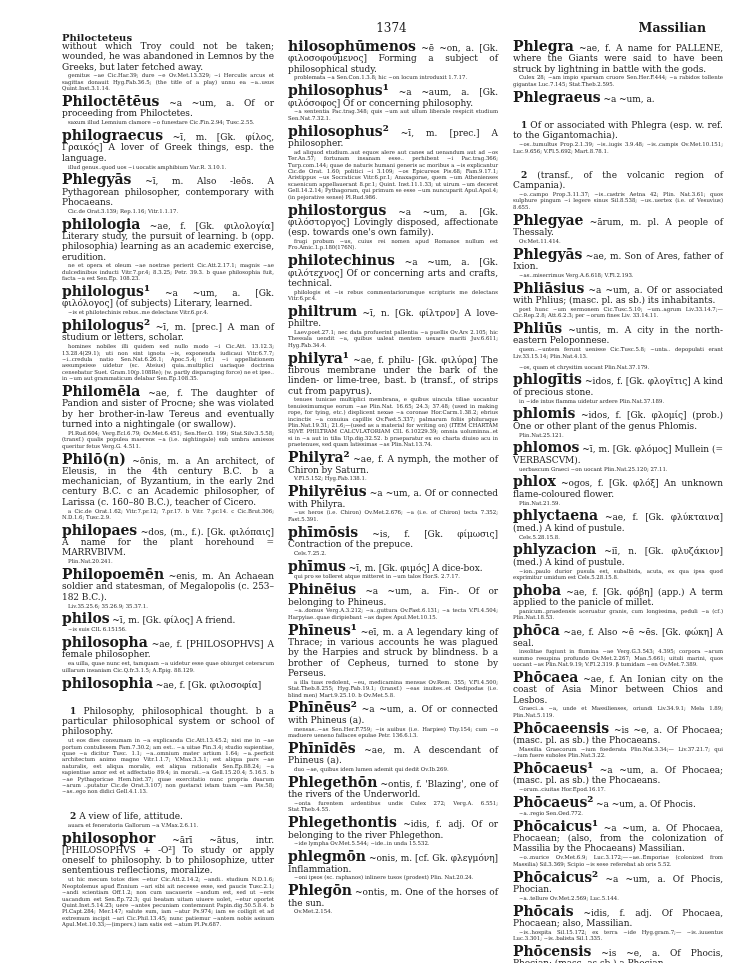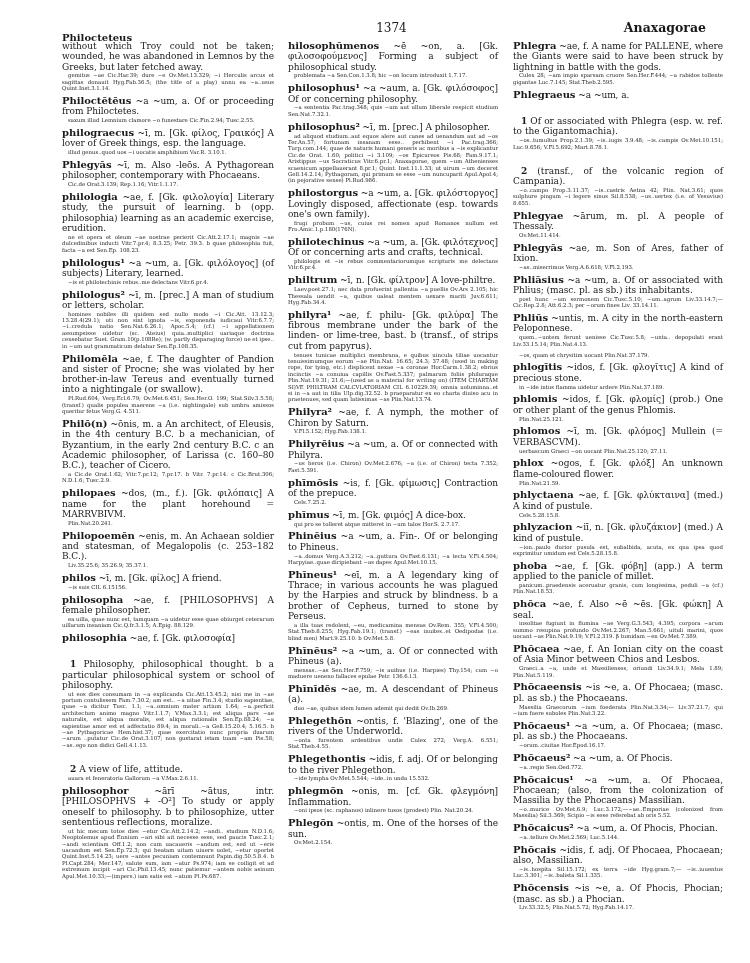--- a/index.html
+++ b/index.html
@@ -8,33 +8,33 @@
   .header { position: absolute; top: 20px; left: 62px; width: 644px; height: 20px; }
   .header .left { position: absolute; left: 0; top: 12px; font-weight: bold; font-size: 10px; }
   .header .center { position: absolute; left: 15px; right: 0; text-align: center; top: 1px; font-size: 12px; }
   .header .right { position: absolute; right: 0; top: 0; font-weight: bold; font-size: 12.5px; }
   .col { position: absolute; top: 41px; width: 210px; font-size: 9px; line-height: 10.3px; }
   .col1 { left: 62px; width: 212px; }
   .col2 { left: 288px; width: 210px; }
   .col3 { left: 513px; width: 210px; }
   .entry { margin-bottom: 4.5px; }
   .def { text-align: justify; letter-spacing: -0.05px; }
-  .hw { font-weight: bold; font-size: 10px; }
+  .hw { font-weight: bold; font-size: 14px; }
   .cit { font-size: 5.4px; line-height: 6.4px; text-align: justify; text-indent: 6px; margin-top: 0.5px; color: #222; }
   .sense { text-indent: 8px; text-align: justify; margin-top: 16px; }
   .sense .num { font-weight: bold; }
 </style>
 </head>
 <body>
 
 <div class="page">
   <div class="header">
     <div class="left">Philocteteus</div>
     <div class="center">1374</div>
-    <div class="right">Anaxagorae</div>
+    <div class="right">Massilian</div>
   </div>
 
   <div class="col col1">
       <div class="entry">
         <div class="def"><span>without which Troy could not be taken; wounded, he was abandoned in Lemnos by the Greeks, but later fetched away.</span></div>
         <div class="cit">gemitus ~ae Cic.Har.39; dure ~e Ov.Met.13.329; ~i Herculis arcus et sagittas donauit Hyg.Fab.36.5; (the title of a play) unnu ea ~a..usus Quint.Inst.3.1.14.</div>
       </div>
       <div class="entry">
         <div class="def"><span class="hw">Philoctētēus</span> <span>~a ~um, a. Of or proceeding from Philoctetes.</span></div>
         <div class="cit">saxum illud Lemnium clamore ~o funestare Cic.Fin.2.94; Tusc.2.55.</div>

